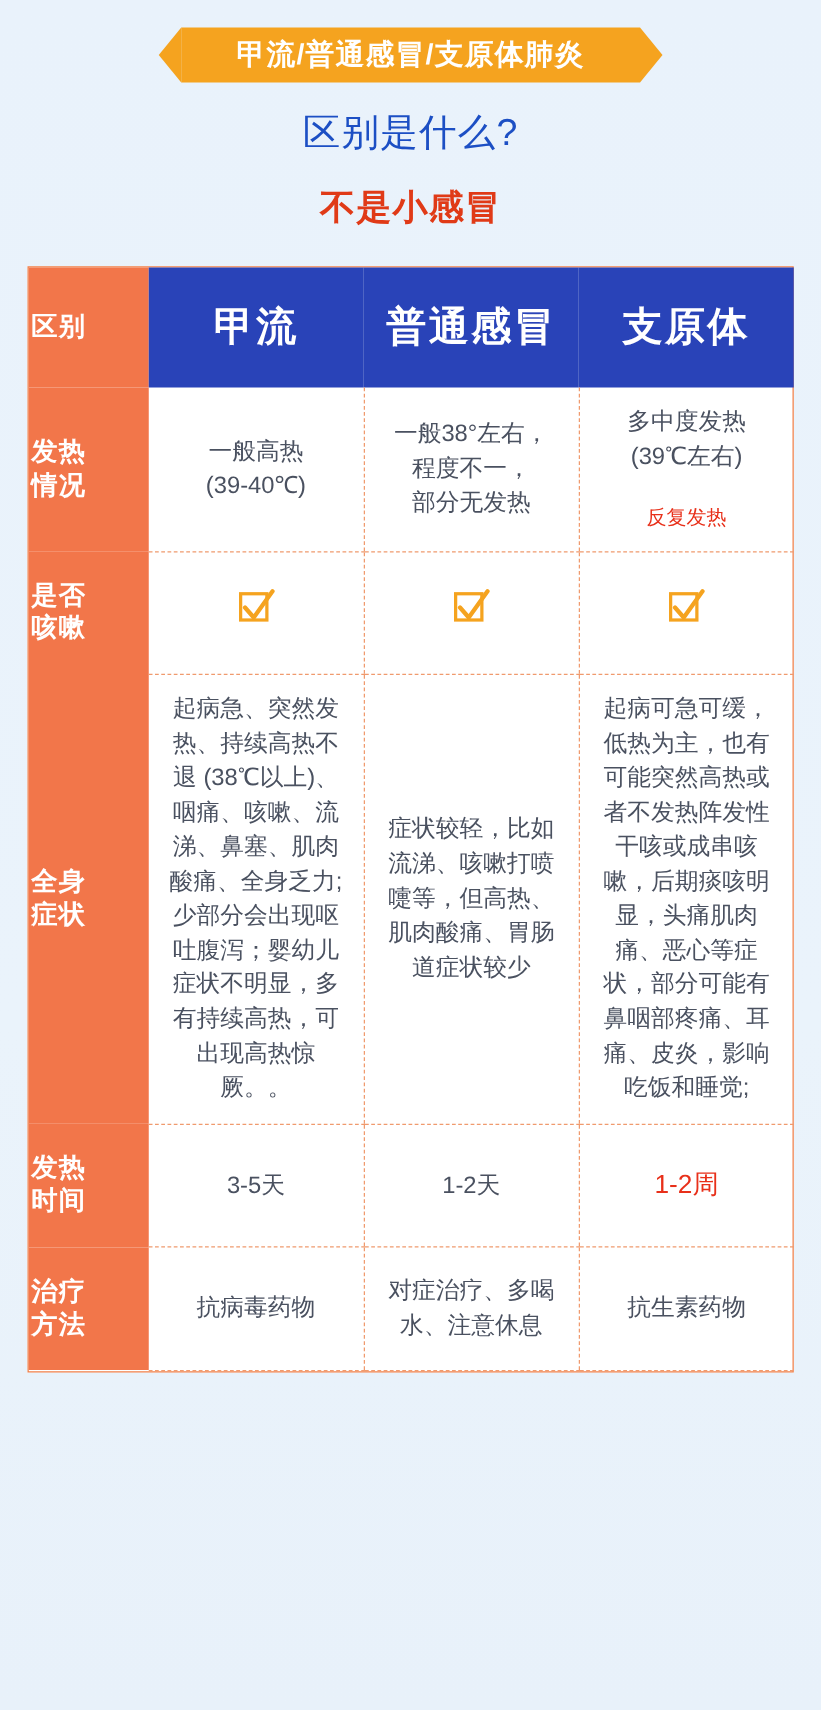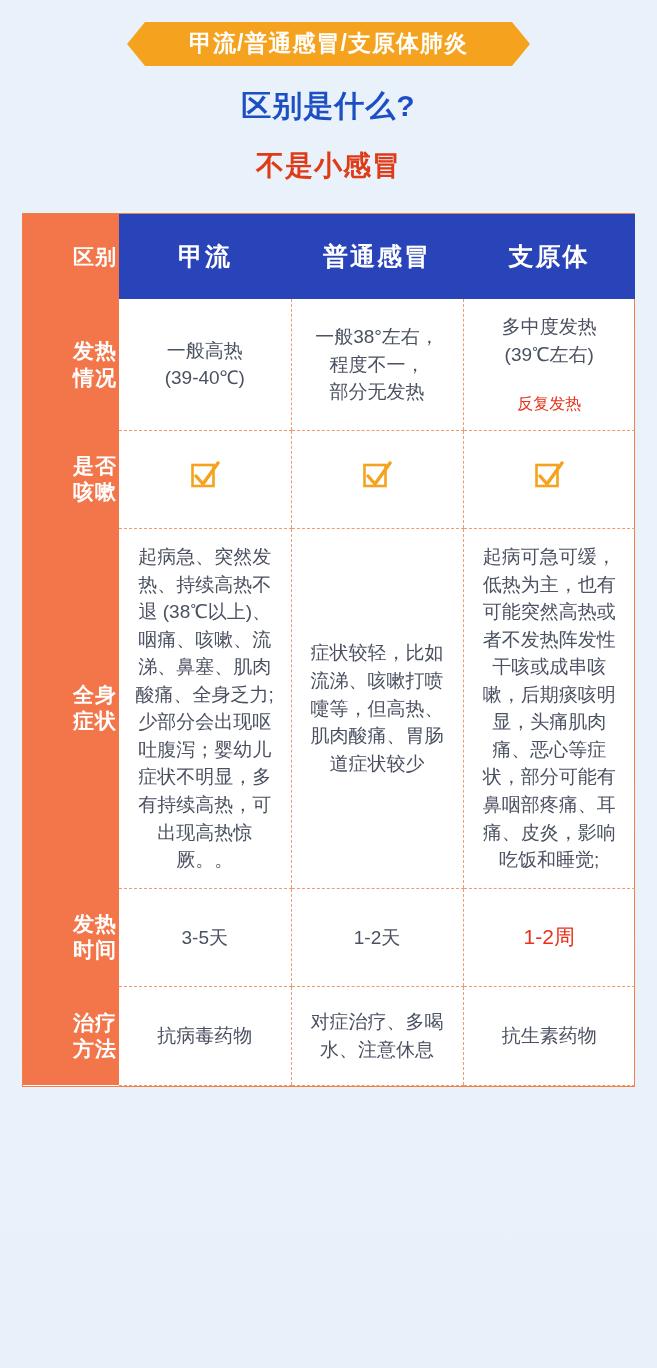--- a/index.html
+++ b/index.html
@@ -56,21 +56,21 @@
   }
   .ribbon::after {
     right: -18px;
     border-left: 18px solid #f5a31f;
   }
 
   .headline {
     margin-top: 20px;
     color: #1c4fc4;
     font-size: 30px;
-    font-weight: bold;
+    font-weight: normal;
     letter-spacing: 1px;
   }
   .subline {
     margin-top: 20px;
     display: flex;
     justify-content: center;
     align-items: center;
     gap: 10px;
   }
   .sub-red {
@@ -103,33 +103,33 @@
   table.cmp col.c0 { width: 96px; }
   table.cmp col.c1 { width: 172px; }
   table.cmp col.c2 { width: 172px; }
   table.cmp col.c3 { width: 172px; }
 
   .rowhead {
     background: #f2764a;
     color: #ffffff;
     font-size: 21px;
     font-weight: bold;
-    text-align: right;
+    text-align: left;
     vertical-align: middle;
     line-height: 1.25;
     letter-spacing: 1px;
     padding: 23px 2px;
   }
   thead .rowhead {
     background: #f2764a;
   }
   .colhead {
     background: #2943b8;
     color: #ffffff;
-    font-size: 25px;
+    font-size: 32px;
     font-weight: bold;
     text-align: center;
     vertical-align: middle;
     letter-spacing: 2px;
     padding: 26px 4px;
   }
   td.cell {
     color: #4a5160;
     font-size: 19px;
     line-height: 1.45;

